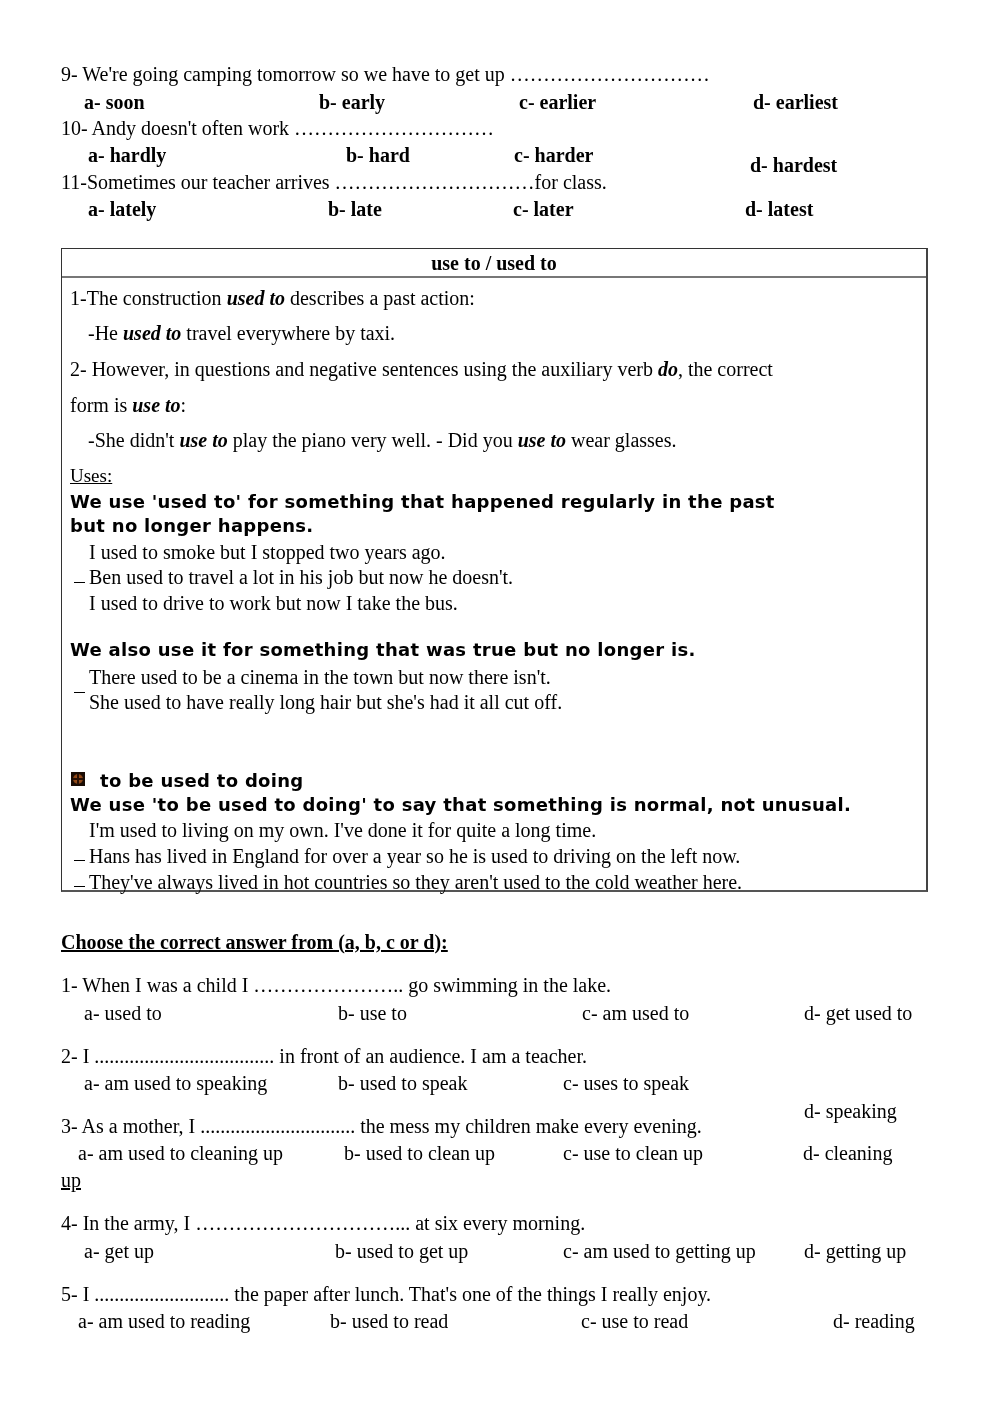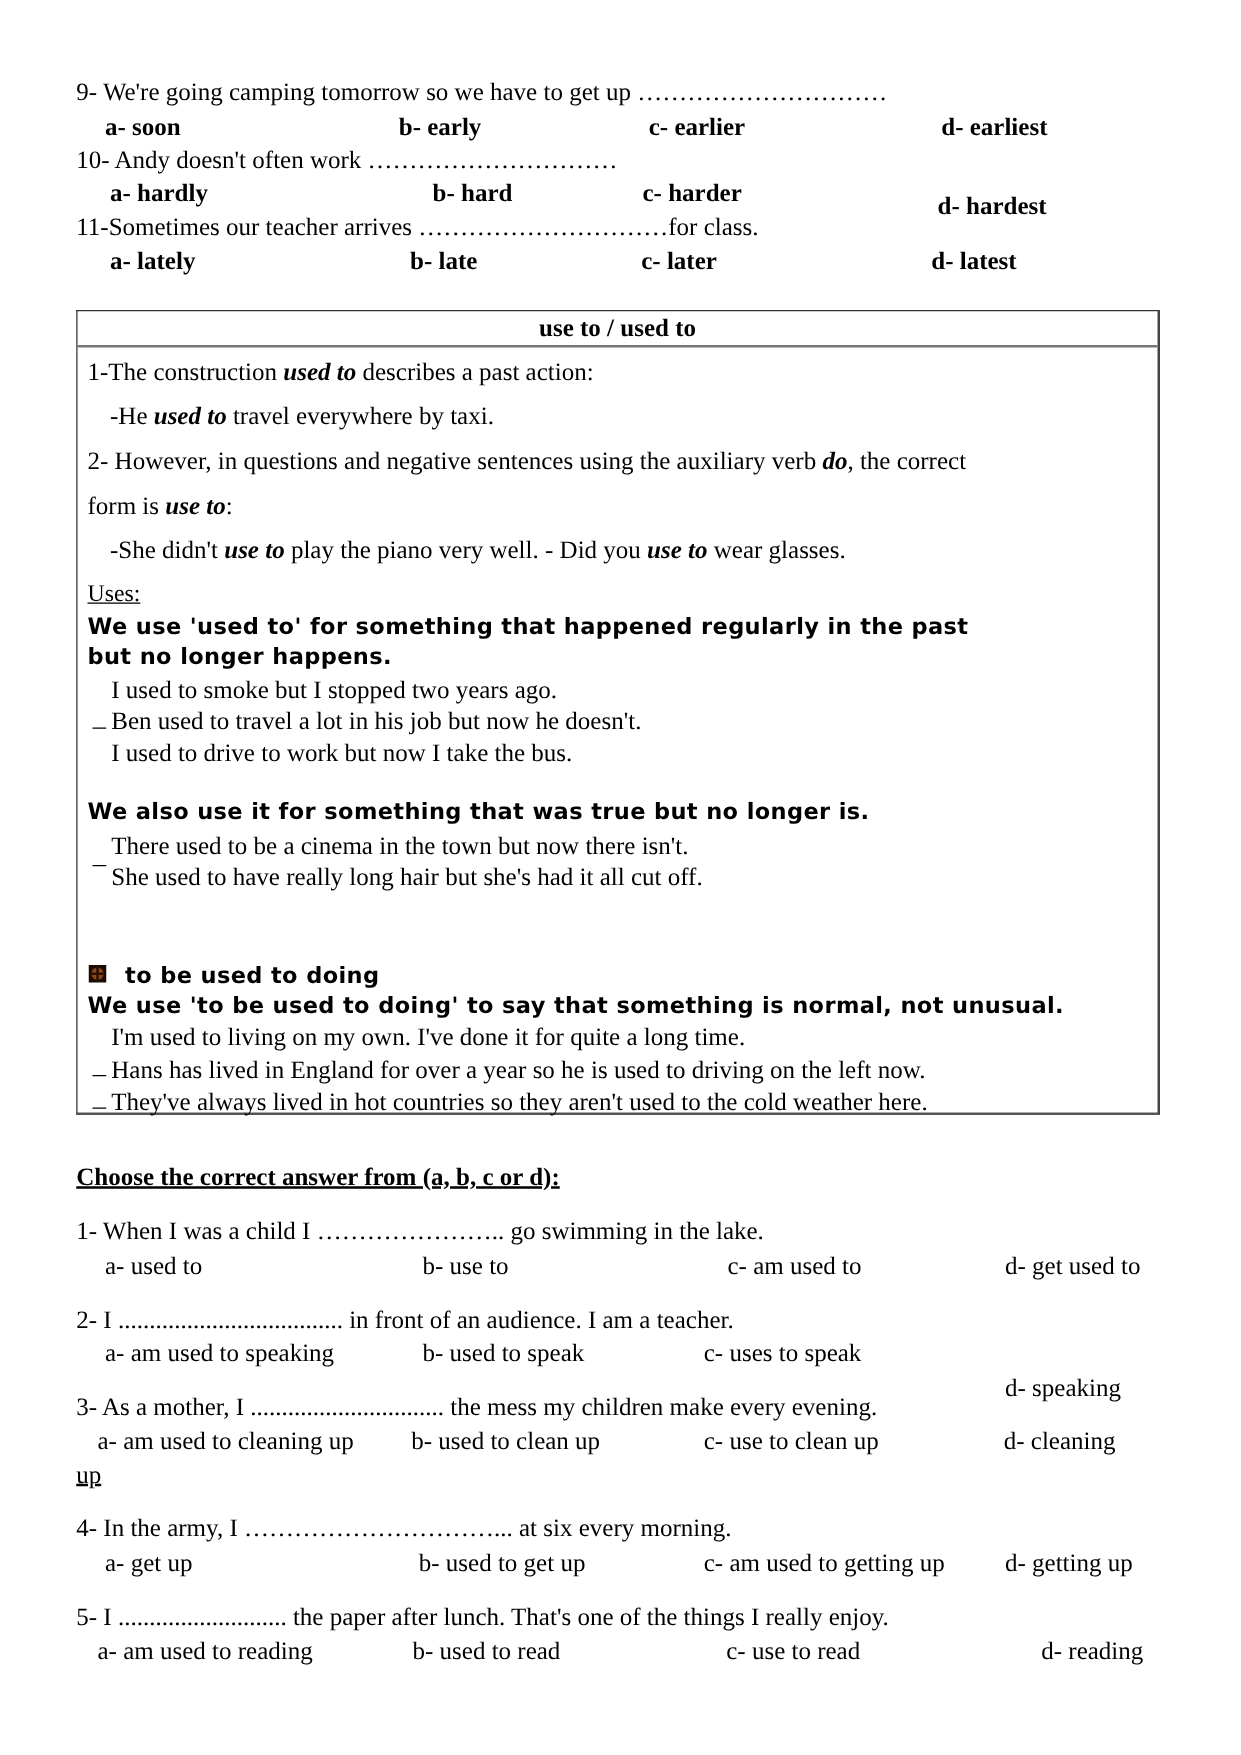--- a/index.html
+++ b/index.html
@@ -140,21 +140,21 @@
   <div class="abs q" style="left:61px; top:1044px;">2- I .................................... in front of an audience. I am a teacher.</div>
   <div class="abs opt" style="left:84px; top:1071px;">a- am used to speaking</div>
   <div class="abs opt" style="left:338px; top:1071px;">b- used to speak</div>
   <div class="abs opt" style="left:563px; top:1071px;">c- uses to speak</div>
   <div class="abs opt" style="left:804px; top:1071px;margin-top:28px;">d- speaking</div>
 </div>
 
 <div>
   <div class="abs q" style="left:61px; top:1114px;">3- As a mother, I ............................... the mess my children make every evening.</div>
   <div class="abs opt" style="left:78px; top:1141px;">a- am used to cleaning up</div>
-  <div class="abs opt" style="left:329px; top:1141px;">b- used to clean up</div>
+  <div class="abs opt" style="left:344px; top:1141px;">b- used to clean up</div>
   <div class="abs opt" style="left:563px; top:1141px;">c- use to clean up</div>
   <div class="abs opt" style="left:803px; top:1141px;">d- cleaning</div>
   <div class="abs opt" style="left:61px; top:1168px;text-decoration:underline;">up</div>
 </div>
 
 <div>
   <div class="abs q" style="left:61px; top:1211px;">4- In the army, I …………………………... at six every morning.</div>
   <div class="abs opt" style="left:84px; top:1239px;">a- get up</div>
   <div class="abs opt" style="left:335px; top:1239px;">b- used to get up</div>
   <div class="abs opt" style="left:563px; top:1239px;">c- am used to getting up</div>

